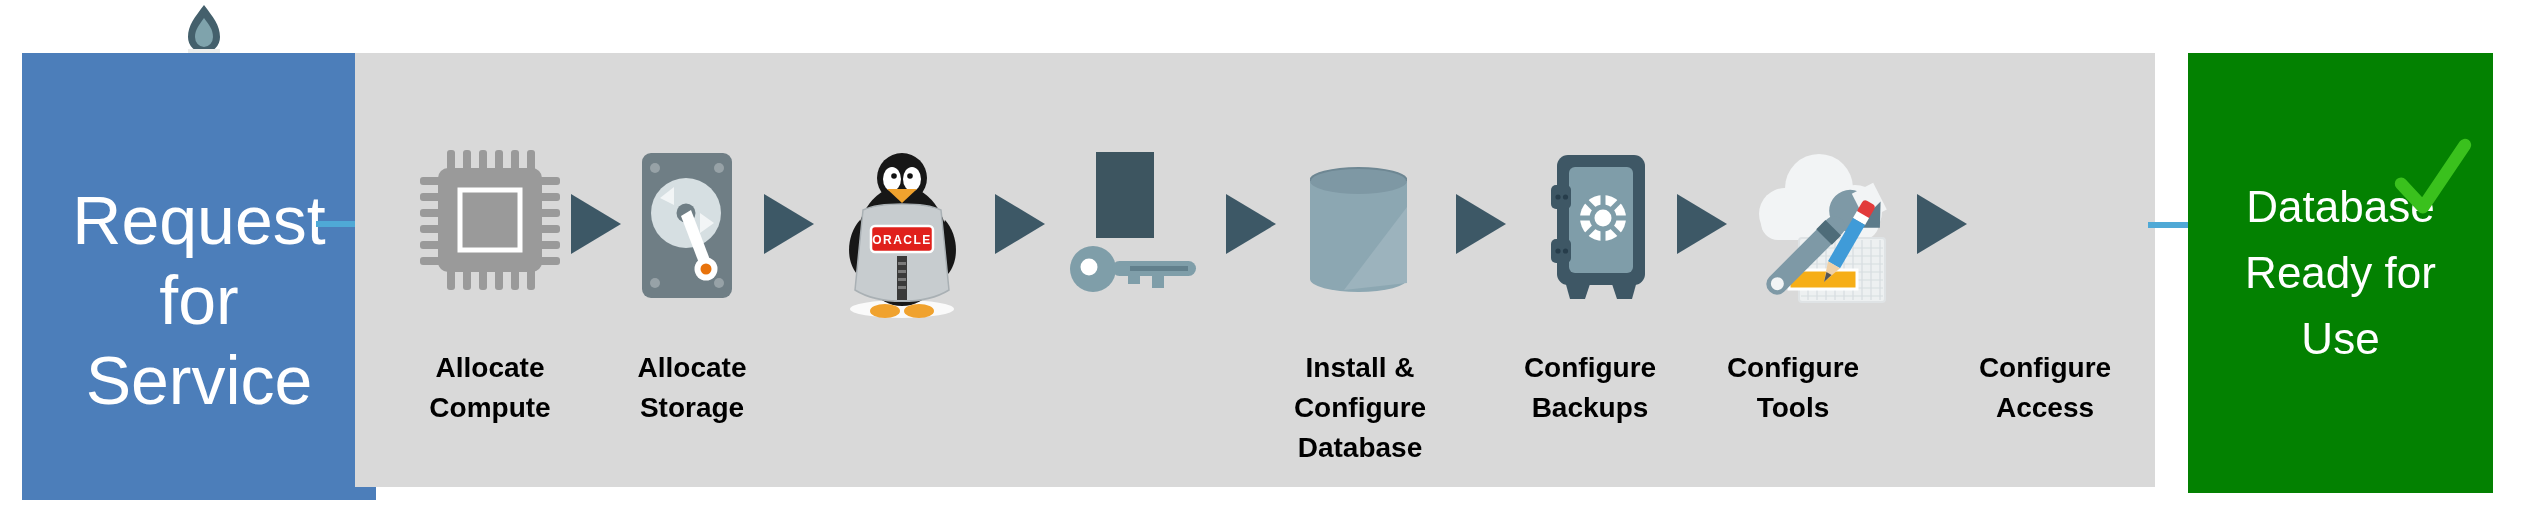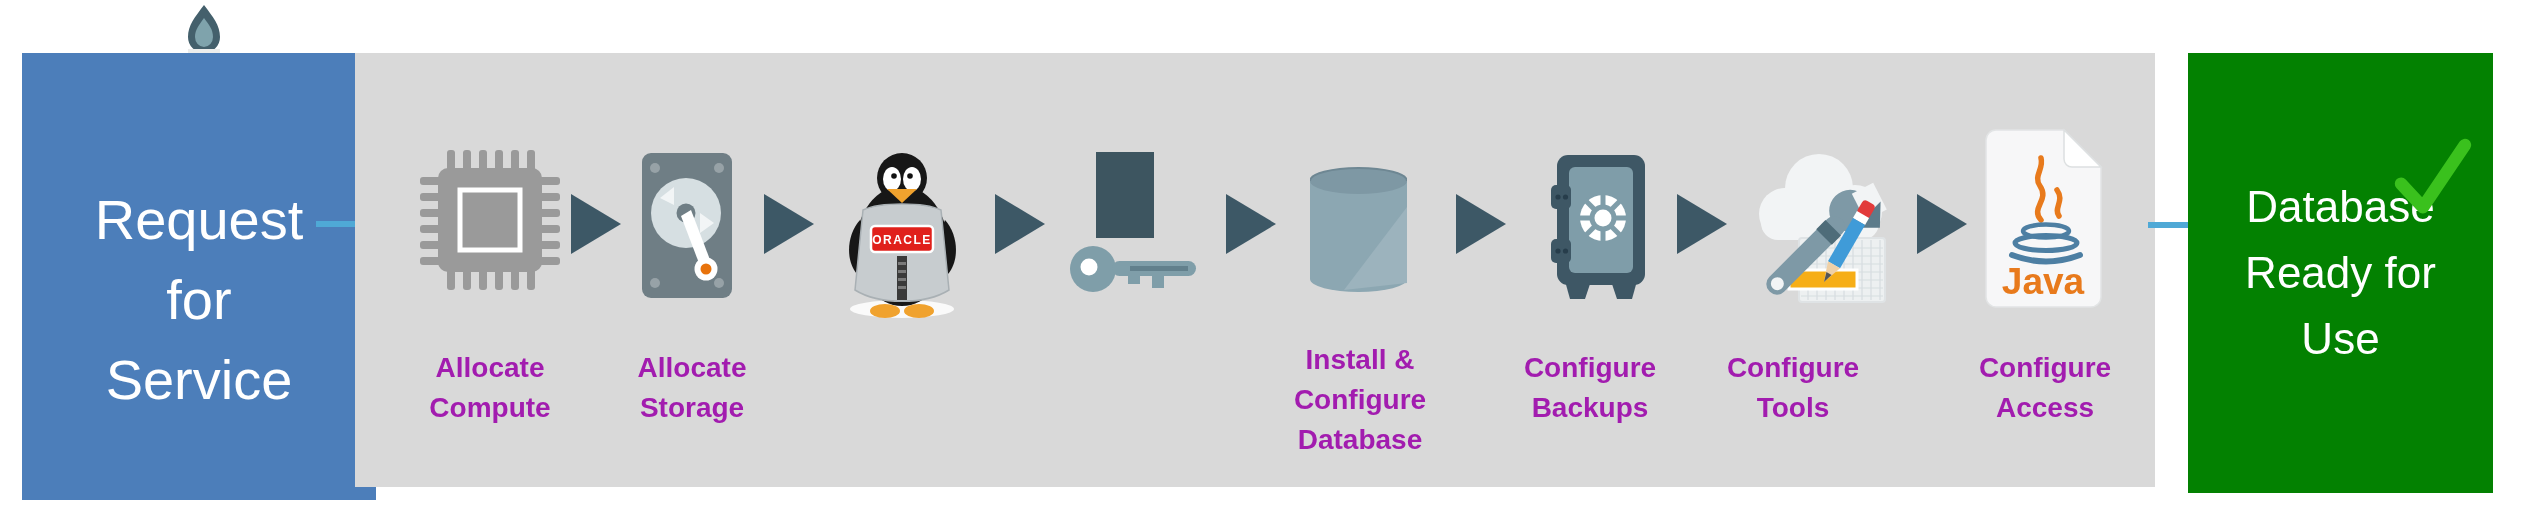--- a/index.html
+++ b/index.html
@@ -2,21 +2,21 @@
 <html><head>
 <meta charset="utf-8">
 <style>
   * { margin:0; padding:0; box-sizing:border-box; }
   body { background:#ffffff; font-family:"Liberation Sans", sans-serif; }
   .canvas { position:relative; width:2531px; height:525px; background:#ffffff; overflow:hidden; }
 
   .box { position:absolute; display:flex; align-items:center; justify-content:center;
          color:#ffffff; text-align:center; white-space:pre-line; }
   .box-start { left:22px; top:53px; width:354px; height:447px; background:#4C7EBA;
-               font-size:56px; line-height:80px; padding-top:46px; }
+               font-size:68px; line-height:80px; padding-top:46px; }
   .box-end   { left:2188px; top:53px; width:305px; height:440px; background:#038101;
                font-size:44px; line-height:66px; }
 
   .panel { position:absolute; left:355px; top:53px; width:1800px; height:434px; background:#D9D9D9; }
 
   .connector { position:absolute; height:6px; background:#4FA9D6; }
   .connector-left  { left:316px; top:221px; width:39px; }
   .connector-right { left:2148px; top:222px; width:44px; }
 
   .firewall { position:absolute; left:182px; top:5px; width:44px; height:92px; }
@@ -31,24 +31,24 @@
   .i-cpu  {left:420px;  top:150px; width:140px; height:140px;}
   .i-disk {left:642px;  top:153px; width:90px;  height:145px;}
   .i-tux  {left:835px;  top:142px; width:135px; height:178px;}
   .i-keys {left:1068px; top:150px; width:130px; height:160px;}
   .i-db   {left:1310px; top:165px; width:97px;  height:130px;}
   .i-safe {left:1549px; top:155px; width:102px; height:148px;}
   .i-tools{left:1743px; top:132px; width:150px; height:175px;}
   .i-java {left:1984px; top:128px; width:119px; height:181px;}
   .icon svg { width:100%; height:100%; display:block; }
 
-  .step-label { position:absolute; width:220px; text-align:center; color:#a21caf;
+  .step-label { position:absolute; width:220px; text-align:center; color:#000000;
                 font-size:28px; font-weight:bold; line-height:40px; white-space:pre-line; }
   .l1{left:380px; top:348px}.l2{left:582px; top:348px}.l3{left:793px; top:348px}
-  .l4{left:1023px;top:338px}.l5{left:1250px;top:340px}.l6{left:1480px;top:348px}
+  .l4{left:1023px;top:338px}.l5{left:1250px;top:348px}.l6{left:1480px;top:348px}
   .l7{left:1683px;top:348px}.l8{left:1935px;top:348px}
 </style>
 </head>
 <body>
 
 <div class="canvas">
 
   <div class="firewall">
     <svg viewBox="0 0 44 92">
       <path d="M22,0 C13,12 6,20 6,32 a16,16 0 0 0 32,0 C38,20 31,12 22,0 Z" fill="#44606C"></path>
@@ -257,36 +257,20 @@
         <polygon points="-7,54 7,54 0,74" fill="#EFD0A6"></polygon>
         <polygon points="-3,64 3,64 0,74" fill="#555555"></polygon>
       </g>
     </svg>
   </div>
   <div class="step-label l7">Configure
 Tools</div>
 
   <div class="arrow a7"></div>
 
-  <div class="icon i-java">
-    <svg viewBox="0 0 119 181">
-      <path d="M12,2 h68 l37,37 v130 a10,10 0 0 1 -10,10 h-95 a10,10 0 0 1 -10,-10 V12 a10,10 0 0 1 10,-10 z" fill="#F7F7F8" stroke="#E2E4E5" stroke-width="1.5"></path>
-      <path d="M80,2 v29 a8,8 0 0 0 8,8 h29 z" fill="#FFFFFF" stroke="#DDE0E1" stroke-width="1.5"></path>
-      <g stroke="#E87A1C" stroke-width="5.5" fill="none" stroke-linecap="round">
-        <path d="M57,92 C46,80 66,72 56,58 C49,48 60,41 57,30"></path>
-        <path d="M75,88 C69,80 81,73 73,62"></path>
-      </g>
-      <g stroke="#4D7FA3" fill="none" stroke-linecap="round">
-        <ellipse cx="62" cy="103" rx="23" ry="6.5" stroke-width="4.5"></ellipse>
-        <ellipse cx="62" cy="115" rx="31" ry="7.5" stroke-width="5"></ellipse>
-        <path d="M28,127 Q62,140 96,127" stroke-width="6"></path>
-      </g>
-      <text x="59" y="166" text-anchor="middle" font-size="37" font-weight="bold" fill="#E87A1C">Java</text>
-    </svg>
-  </div>
   <div class="step-label l8">Configure
 Access</div>
 
   <div class="connector connector-right"></div>
 
   <div class="box box-end">
     <div class="check">
       <svg viewBox="0 0 100 100">
         <polyline points="12,58 38,86 88,12" fill="none" stroke="#3AC11D" stroke-width="15" stroke-linecap="round" stroke-linejoin="round"></polyline>
       </svg>

